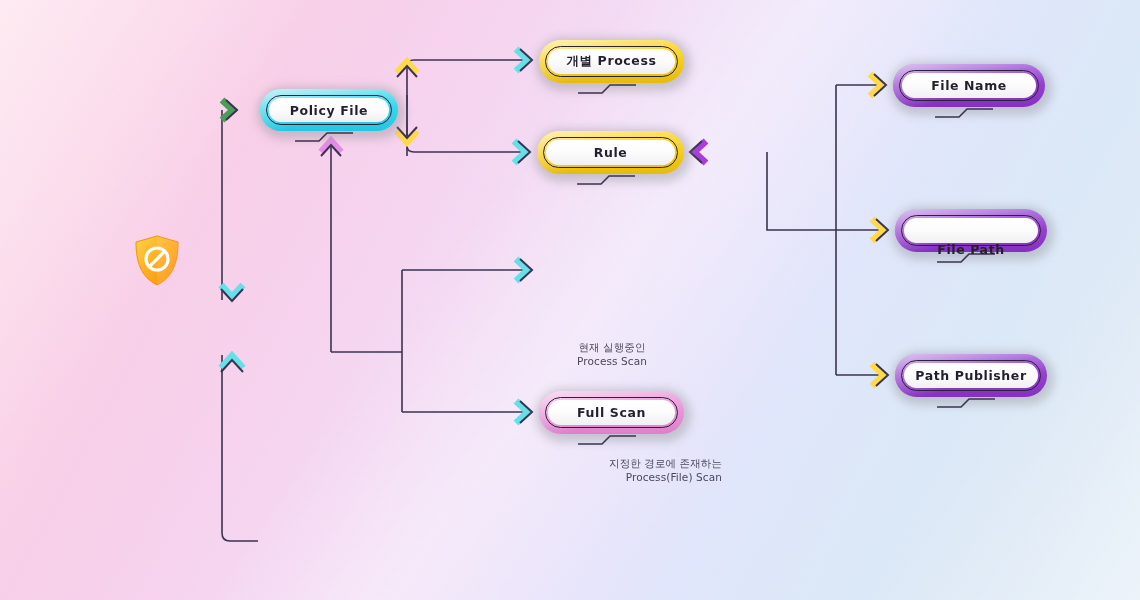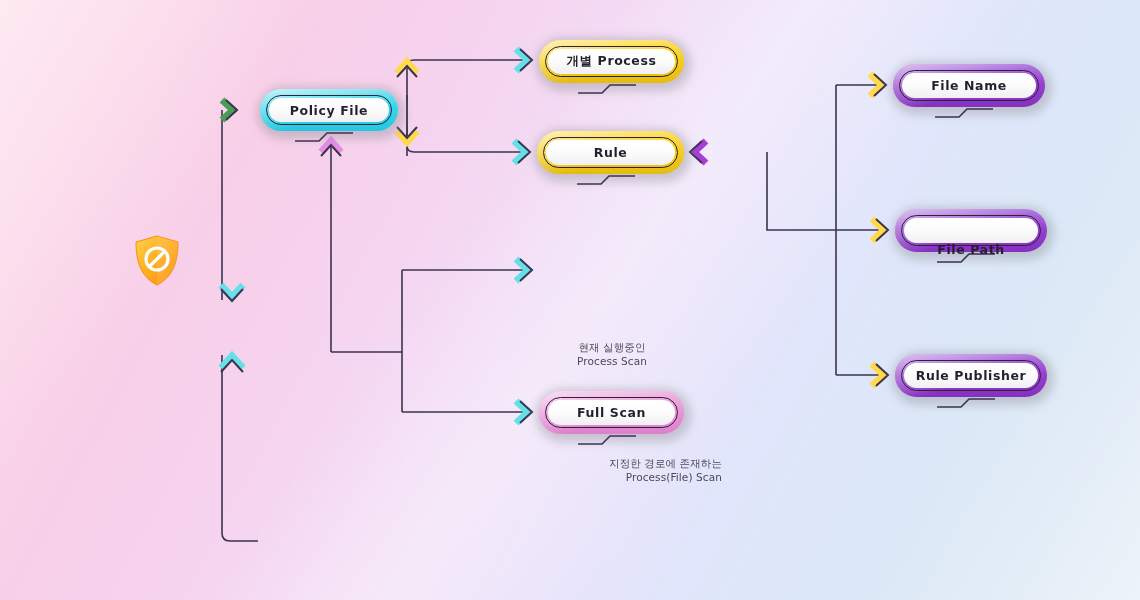--- a/index.html
+++ b/index.html
@@ -249,21 +249,21 @@
   </div>
 
   <div class="node" style="left: 890px; top: 349px; width: 162px; height: 53px;">
     <span class="halo"></span>
     <span class="ring ring-purple"></span>
     <span class="outline"></span>
     <span class="inner"></span>
     <svg class="tail" viewBox="0 0 62 12">
         <path d="M2,10 L26,10 L34,2 L60,2" fill="none" stroke="#3b3350" stroke-width="1.6"></path>
       </svg>
-    <span class="label">Rule Publisher</span>
+    <span class="label">Path Publisher</span>
   </div>
 
   <div class="caption" style="left: 502px; top: 316px; width: 220px; margin-top: 25px;">현재 실행중인
 Process Scan</div>
   <div class="caption" style="left: 502px; top: 457px; width: 220px; text-align: right;">지정한 경로에 존재하는
 Process(File) Scan</div>
 
 </div>
 
 </body></html>

